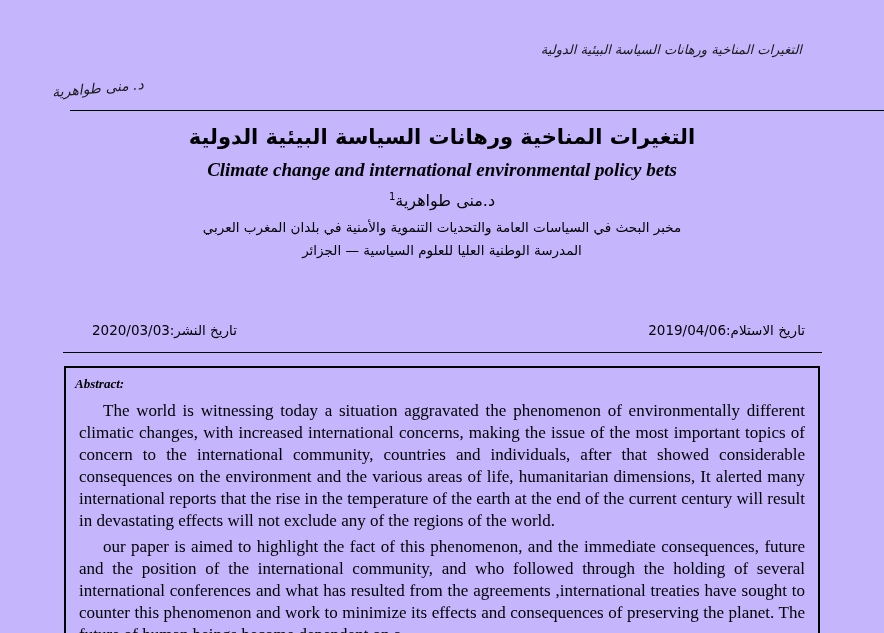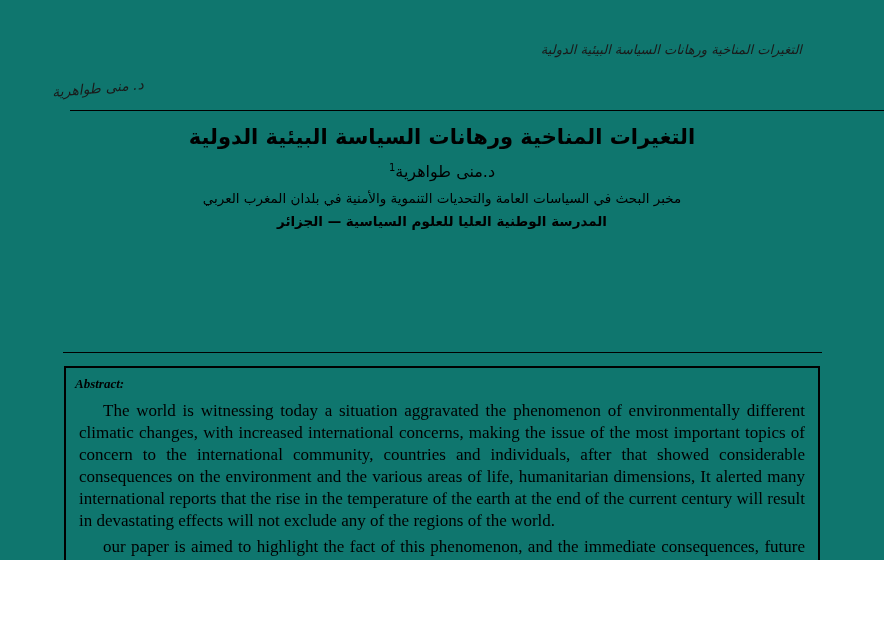--- a/index.html
+++ b/index.html
@@ -1,19 +1,19 @@
 <!DOCTYPE html>
 <html><head>
 <meta charset="utf-8">
 <style>
   html,body{margin:0;padding:0;background:#fff;}
   .page{
     position:relative;
-    width:884px;height:560px;
-    background:#0f766e;
+    width:884px;height:633px;
+    background:#c4b5fd;
     overflow:hidden;
     color:#000;
     font-family:"Liberation Serif","DejaVu Serif",serif;
   }
   
   .running-head-right{
     position:absolute;top:42px;right:82px;
     font-family:"DejaVu Sans",sans-serif;
     font-style:italic;font-size:13px;color:#1a1a1a;
     direction:rtl;
@@ -44,21 +44,21 @@
   .author-line{
     font-family:"DejaVu Sans",sans-serif;
     font-weight:normal;font-size:16px;
     margin-top:10px;direction:rtl;
   }
   .author-line sup{font-size:10px;}
   .affil{
     font-family:"DejaVu Sans",sans-serif;
     font-size:13.5px;margin-top:9px;direction:rtl;
   }
-  .affil2{margin-top:7px;font-weight:bold;}
+  .affil2{margin-top:7px;}
   .email-line{
     font-family:"Liberation Serif","DejaVu Serif",serif;
     font-size:16px;margin-top:5px;
   }
   
   .dates-row{
     position:absolute;top:322px;left:0;width:884px;
     display:flex;justify-content:space-between;
     box-sizing:border-box;padding:0 79px 0 92px;
     font-family:"DejaVu Sans",sans-serif;
@@ -93,29 +93,34 @@
 
   <div class="running-head-right" dir="rtl">التغيرات المناخية ورهانات السياسة البيئية الدولية</div>
 
   <div class="running-head-left" dir="rtl">د. منى طواهرية</div>
 
   <div class="head-rule"></div>
 
   <div class="title-block">
     <div class="title-ar" dir="rtl">التغيرات المناخية ورهانات السياسة البيئية الدولية</div>
 
+    <div class="title-en">Climate change and international environmental policy bets</div>
 
     <div class="author-line" dir="rtl"><span>د.منى طواهرية</span><sup>1</sup></div>
 
     <div class="affil" dir="rtl">مخبر  البحث في السياسات العامة والتحديات التنموية والأمنية في بلدان المغرب العربي</div>
 
     <div class="affil affil2" dir="rtl">المدرسة الوطنية العليا للعلوم السياسية — الجزائر</div>
 
   </div>
 
+  <div class="dates-row">
+    <div class="date-item" dir="rtl">تاريخ النشر:2020/03/03</div>
+    <div class="date-item" dir="rtl">تاريخ الاستلام:2019/04/06</div>
+  </div>
 
   <div class="dates-rule"></div>
 
   <div class="abstract-box">
     <div class="abstract-heading">Abstract:</div>
     <p>The world is witnessing today a situation aggravated the phenomenon of environmentally different climatic changes, with increased international concerns, making the issue of the most important topics of concern to the international community, countries and individuals, after that showed considerable consequences on the environment and the various areas of life, humanitarian dimensions, It alerted many international reports that the rise in the temperature of the earth at the end of the current century will result in devastating effects will not exclude any of the regions of the world.</p>
     <p>our paper is aimed to highlight the fact of this phenomenon, and the immediate consequences, future and the position of the international community, and who followed through the holding of several international conferences and what has resulted from the agreements ,international treaties have sought to counter this phenomenon and work to minimize its effects and consequences of preserving the planet. The future of human beings become dependent on a</p>
   </div>
 
 </div>

